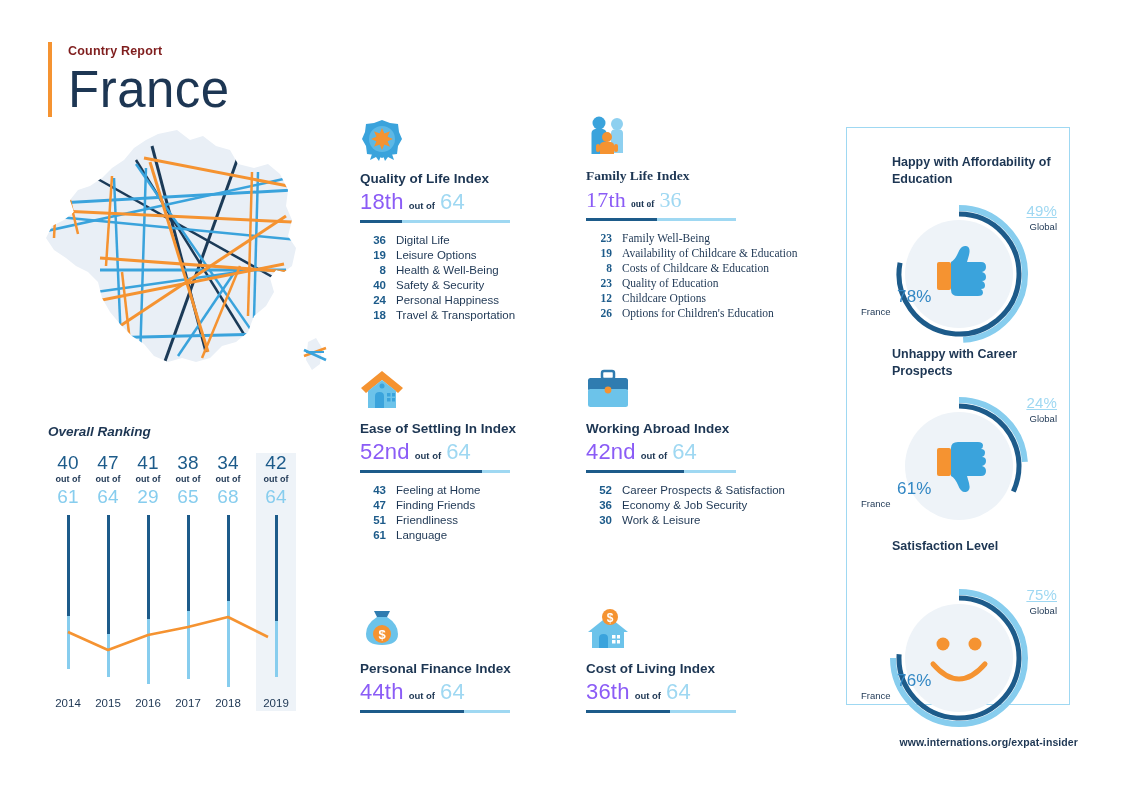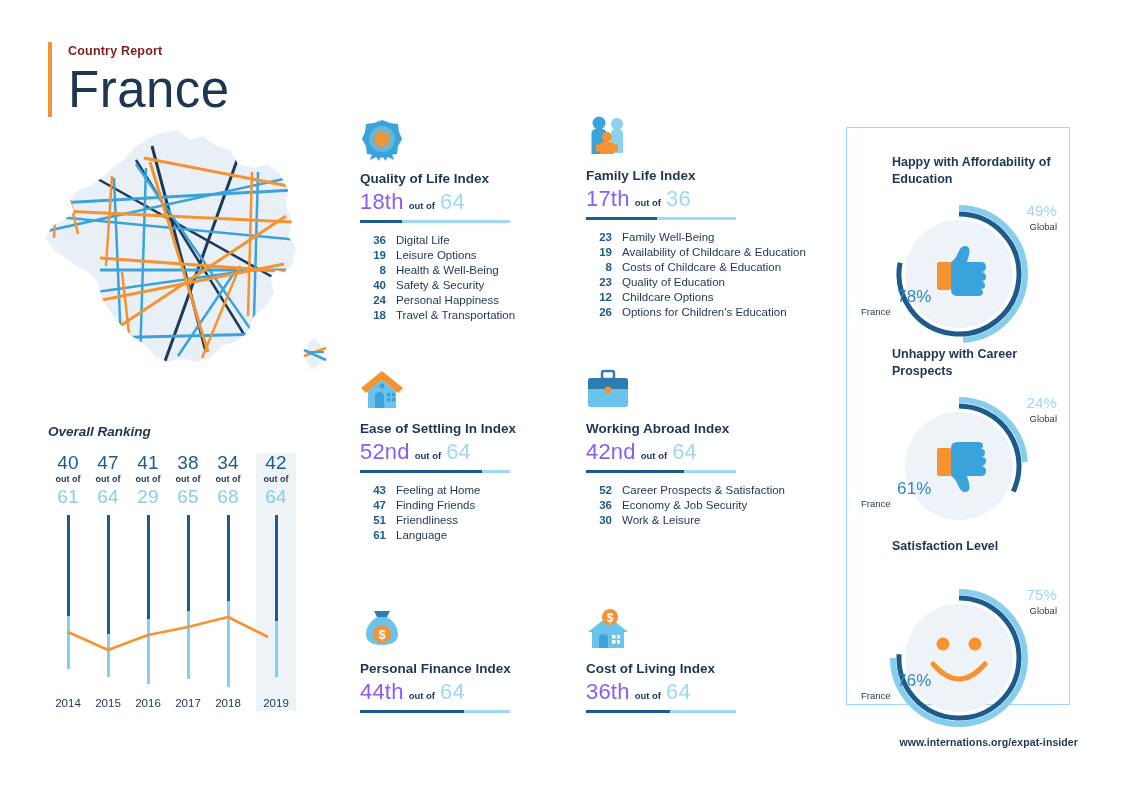--- a/index.html
+++ b/index.html
@@ -69,21 +69,21 @@
     position: absolute; left: 846px; top: 127px;
     width: 224px; height: 578px;
     border: 1px solid #9fd8f2; background: #ffffff;
   }
   .donut-block { position: relative; }
   .donut-title {
     font-size: 12.5px; font-weight: bold; color: #1d3653;
     line-height: 1.35; position: absolute; left: 20px; margin-left: 25px;
   }
   .donut-svg { position: absolute; }
-  .donut-pct-global { position: absolute; font-size: 15px; color: #9fd8f2; text-align: right; letter-spacing: .2px; }
+  .donut-pct-global { position: absolute; font-size: 15px; color: #9fd8f2; text-align: right; letter-spacing: .2px; text-decoration: underline; }
   .donut-lbl-global { position: absolute; font-size: 9.5px; color: #1d3653; text-align: right; }
   .donut-pct-france { position: absolute; font-size: 17px; color: #3287c4; letter-spacing: .2px; margin-left: 36px; }
   .donut-lbl-france { position: absolute; font-size: 9.5px; color: #1d3653; }
 
   
   #footer {
     position: absolute; right: 45px; bottom: 46px;
     font-size: 10.5px; font-weight: bold; color: #1d3653; letter-spacing: .1px;
   }
 </style>
@@ -266,21 +266,21 @@
         <span class="sub-rank">24</span>
         <span class="sub-label">Personal Happiness</span>
       </div>
       <div class="sub-row">
         <span class="sub-rank">18</span>
         <span class="sub-label">Travel &amp; Transportation</span>
       </div>
     </div>
 </div>
 
-<div class="index-card" id="card-family-life" style="left:586px; top:115px; width:230px;">
+<div class="index-card" id="card-family-life" style="left:586px; top:115px; width:230px;font-family:Liberation Serif, serif;">
   <div class="index-icon">
     <svg width="44" height="44" viewBox="0 0 44 44">
       <circle cx="31" cy="9" r="6" fill="#8ed0f0"></circle>
       <path d="M25 18 q0-4 6-4 q6 0 6 4 v20 h-12 Z" fill="#8ed0f0"></path>
       <circle cx="13" cy="8" r="6.5" fill="#3aa3dc"></circle>
       <path d="M5.5 18 q0-4.5 7.5-4.5 q7.5 0 7.5 4.5 v21 h-15 Z" fill="#3aa3dc"></path>
       <circle cx="21" cy="22" r="5" fill="#f59331"></circle>
       <path d="M14 30 q0-3.5 7-3.5 q7 0 7 3.5 v9 h-14 Z" fill="#f59331"></path>
       <rect x="10" y="29" width="4" height="8" rx="2" fill="#f59331"></rect>
       <rect x="28" y="29" width="4" height="8" rx="2" fill="#f59331"></rect>

